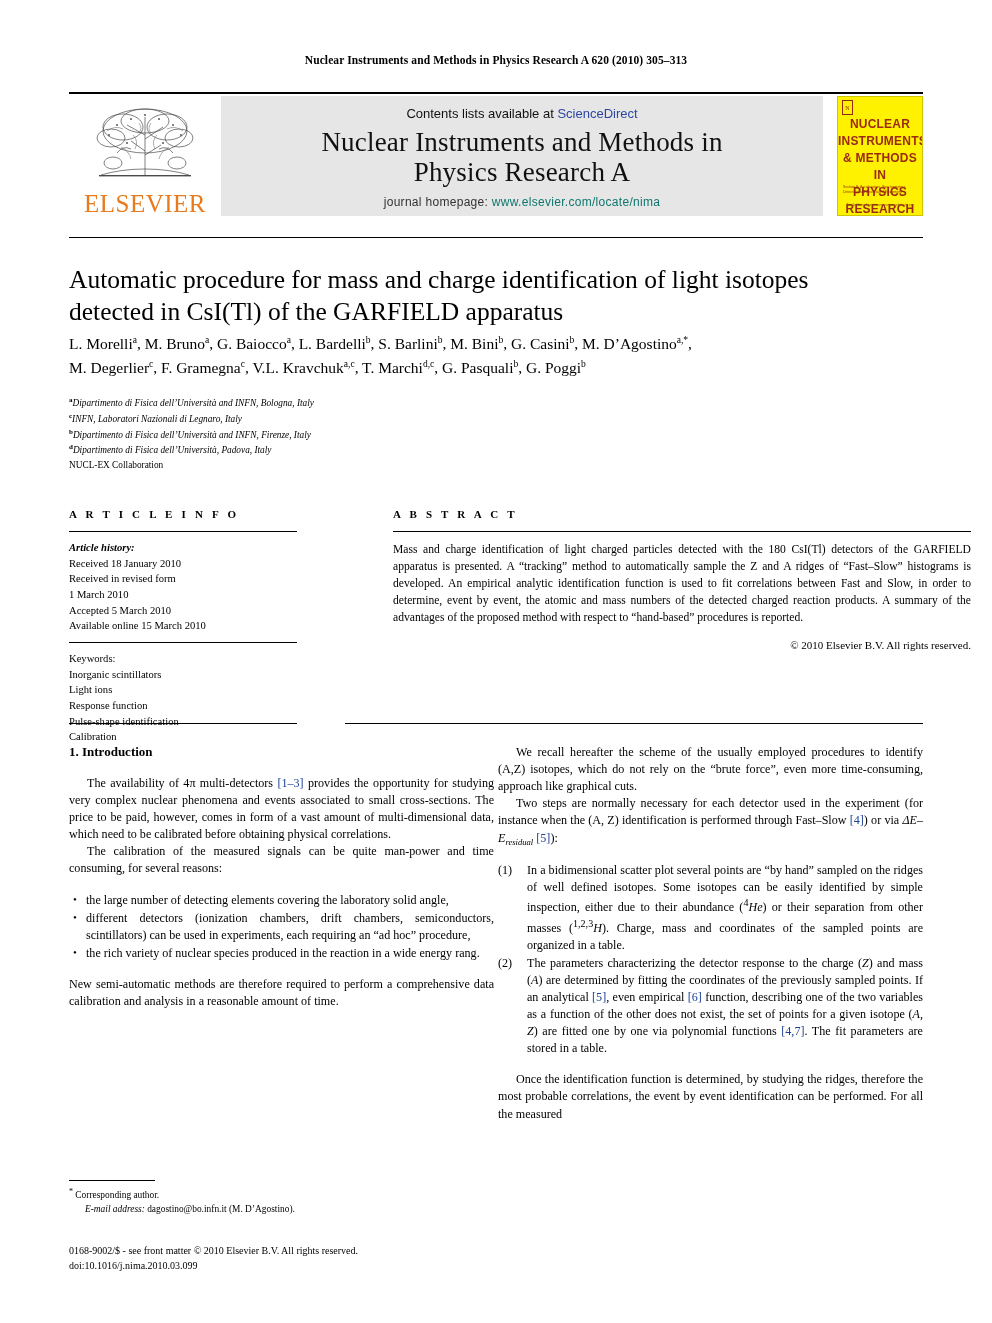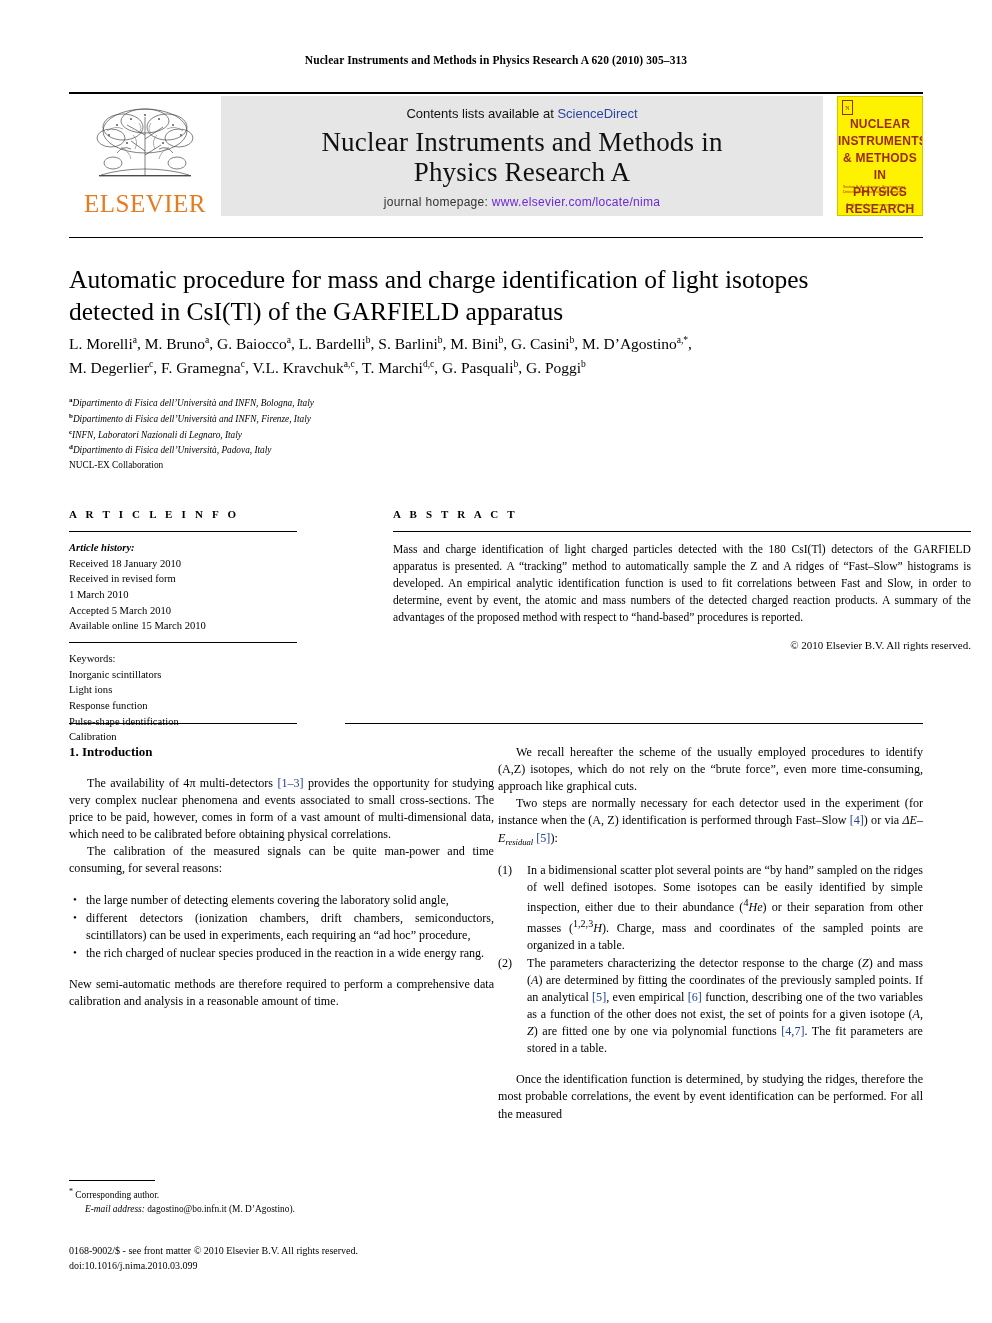--- a/index.html
+++ b/index.html
@@ -49,21 +49,21 @@
   }
   .banner .contents .sd{color:#2b45a0;}
   .banner .jtitle{
     font-family:"Liberation Serif","DejaVu Serif",serif;
     font-size:27px;line-height:1.12;color:#111;letter-spacing:.2px;
   }
   .banner .homepage{
     font-family:"Liberation Sans","DejaVu Sans",sans-serif;
     font-size:12px;color:#333;margin-top:8px;letter-spacing:.3px;
   }
-  .banner .homepage .url{color:#6d28d9;}
+  .banner .homepage .url{color:#0f766e;}
   .cover{
     position:absolute;right:0;top:0;width:86px;height:120px;
     background:#FFF200;border:1px solid #cfc400;box-sizing:border-box;
     overflow:hidden;
   }
   .cover .cov-mark{
     position:absolute;left:4px;top:3px;width:9px;height:13px;
     border:1px solid #9c2a12;font-size:6px;color:#9c2a12;
     display:flex;align-items:center;justify-content:center;
   }
@@ -251,22 +251,22 @@
     <div>
       L. Morelli<sup>a</sup>, M. Bruno<sup>a</sup>, G. Baiocco<sup>a</sup>, L. Bardelli<sup>b</sup>, S. Barlini<sup>b</sup>, M. Bini<sup>b</sup>, G. Casini<sup>b</sup>, M. D’Agostino<sup>a,*</sup>,
     </div>
     <div>
       M. Degerlier<sup>c</sup>, F. Gramegna<sup>c</sup>, V.L. Kravchuk<sup>a,c</sup>, T. Marchi<sup>d,c</sup>, G. Pasquali<sup>b</sup>, G. Poggi<sup>b</sup>
     </div>
   </div>
 
   <div class="affils">
     <div><sup>a</sup><span>Dipartimento di Fisica dell’Università and INFN, Bologna, Italy</span></div>
+    <div><sup>c</sup><span>INFN, Laboratori Nazionali di Legnaro, Italy</span></div>
     <div><sup>b</sup><span>Dipartimento di Fisica dell’Università and INFN, Firenze, Italy</span></div>
-    <div><sup>c</sup><span>INFN, Laboratori Nazionali di Legnaro, Italy</span></div>
     <div><sup>d</sup><span>Dipartimento di Fisica dell’Università, Padova, Italy</span></div>
     <div class="plain">NUCL-EX Collaboration</div>
   </div>
 
   <div class="col-info">
     <div class="secthead">A R T I C L E   I N F O</div>
     <div class="hr-info"></div>
     <div class="info-block">
       <div class="lbl">Article history:</div>
       <div>Received 18 January 2010</div>
@@ -296,21 +296,21 @@
   <div class="hr-bot-left"></div>
   <div class="hr-bot-right"></div>
 
   <div class="body-l">
     <h2 class="head">1.  Introduction</h2>
     <p class="bp"><span>The availability of 4π multi-detectors </span><span class="ref">[1–3]</span><span> provides the opportunity for studying very complex nuclear phenomena and events associated to small cross-sections. The price to be paid, however, comes in form of a vast amount of multi-dimensional data, which need to be calibrated before obtaining physical correlations.</span></p>
     <p class="bp">The calibration of the measured signals can be quite man-power and time consuming, for several reasons:</p>
     <ul class="blist">
       <li>the large number of detecting elements covering the laboratory solid angle,</li>
       <li>different detectors (ionization chambers, drift chambers, semiconductors, scintillators) can be used in experiments, each requiring an “ad hoc” procedure,</li>
-      <li>the rich charged of nuclear species produced in the reaction in a wide energy rang.</li>
+      <li>the rich variety of nuclear species produced in the reaction in a wide energy rang.</li>
     </ul>
     <div class="gap"></div>
     <p class="bp noind">New semi-automatic methods are therefore required to perform a comprehensive data calibration and analysis in a reasonable amount of time.</p>
   </div>
 
   <div class="body-r">
     <p class="bp">We recall hereafter the scheme of the usually employed procedures to identify (A,Z) isotopes, which do not rely on the “brute force”, even more time-consuming, approach like graphical cuts.</p>
     <p class="bp"><span>Two steps are normally necessary for each detector used in the experiment (for instance when the (A, Z) identification is performed through Fast–Slow </span><span class="ref">[4]</span><span>) or via <i>ΔE</i>–<i>E</i><sub style="font-style:italic;font-size:8.6px;">residual</sub> </span><span class="ref">[5]</span><span>):</span></p>
     <ol class="nlist">
       <li>

